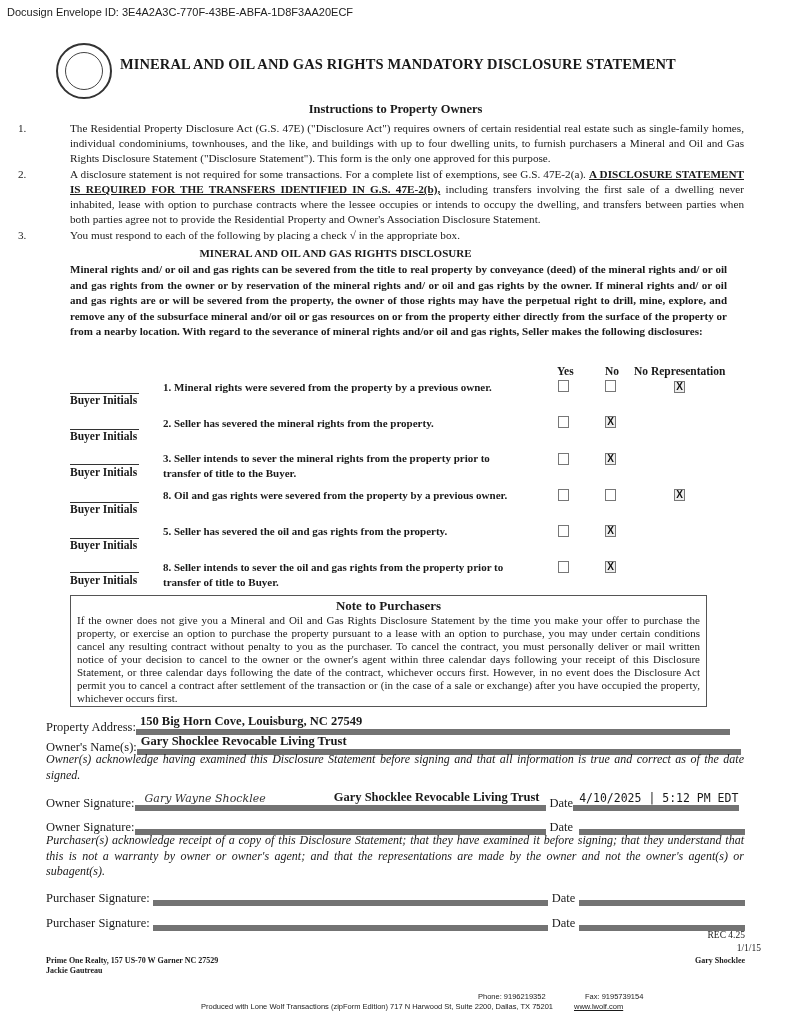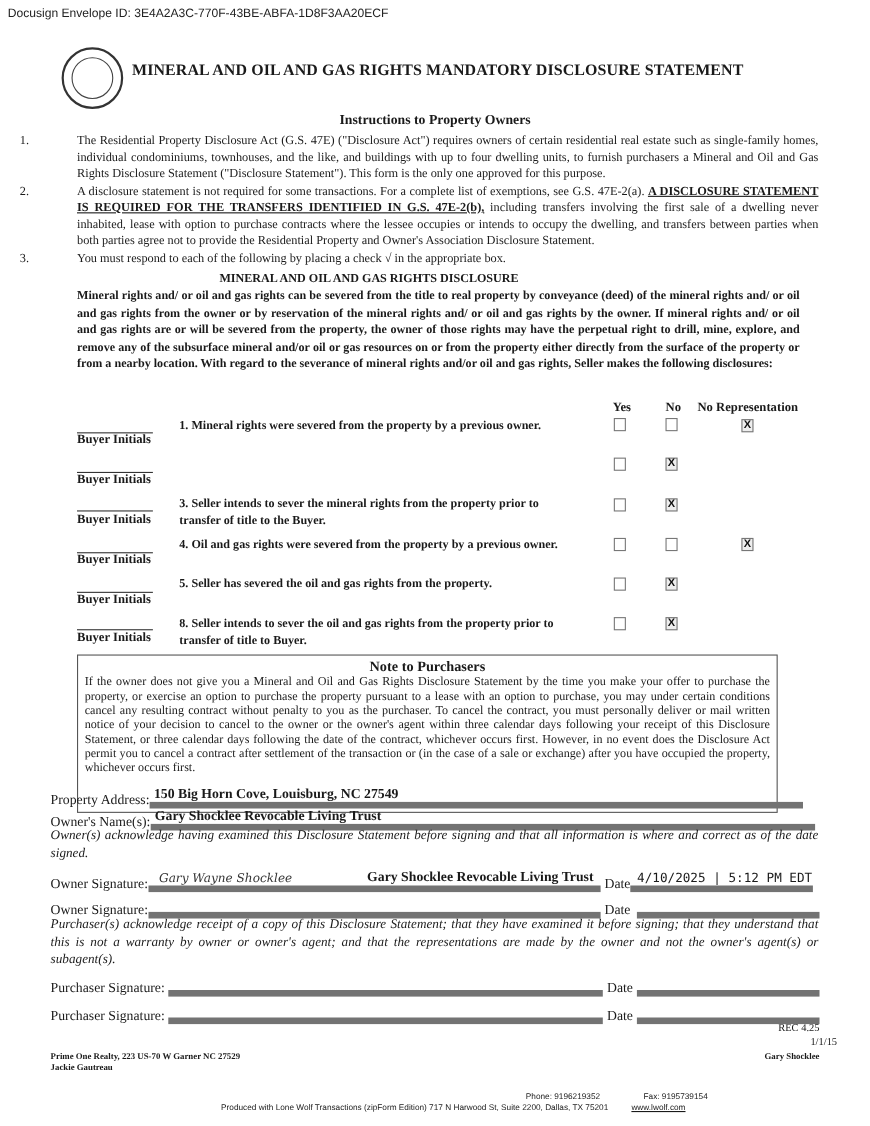--- a/index.html
+++ b/index.html
@@ -20,21 +20,21 @@
   .u { text-decoration: underline; font-weight: bold; }
   .sec-head { left: 0; width: 671px; top: 247px; text-align: center; font-weight: bold; font-size: 11px; }
   .para { left: 70px; top: 262px; width: 657px; font-weight: bold; font-size: 11px; line-height: 15.5px; text-align: justify; }
   .col-head { font-weight: bold; font-size: 11.5px; top: 365px; }
   .row { left: 0; width: 791px; height: 36px; }
   .initials-line { position: absolute; left: 70px; width: 69px; border-top: 1px solid #333; }
   .initials-lbl { position: absolute; left: 70px; font-weight: bold; font-size: 11.5px; }
   .qtext { position: absolute; left: 163px; width: 360px; font-weight: bold; font-size: 11px; line-height: 15px; }
   .cb { position: absolute; width: 11px; height: 12px; border: 1px solid #777; box-sizing: border-box; font-family: "Liberation Sans", sans-serif; font-weight: bold; font-size: 10px; line-height: 10px; text-align: center; color: #111; background: #fff; }
   .cb.checked { background: #eee; }
-  .note { left: 70px; top: 595px; width: 637px; height: 144px; border: 1px solid #555; box-sizing: border-box; padding: 2px 6px; }
+  .note { left: 70px; top: 595px; width: 637px; height: 112px; border: 1px solid #555; box-sizing: border-box; padding: 2px 6px; }
   .note-title { text-align: center; font-weight: bold; font-size: 13px; line-height: 16px; }
   .note-body { font-size: 11px; line-height: 13px; text-align: justify; }
   .field-row { left: 46px; font-size: 12.5px; display: flex; align-items: flex-end; }
   .uline { border-bottom: 6px solid #737373; display: inline-block; }
   .val-bold { font-weight: bold; font-size: 12.5px; padding-left: 4px; }
   .ital { left: 46px; width: 698px; font-style: italic; font-size: 12px; line-height: 15.5px; text-align: justify; }
   .sig-script { font-family: "DejaVu Serif", serif; font-style: italic; font-size: 11px; color: #333; padding-left: 10px; }
   .mono { font-family: "DejaVu Sans Mono", monospace; font-size: 11.5px; padding-left: 6px; }
   .footer { font-size: 8px; }
   .footer-sans { font-family: "Liberation Sans", sans-serif; font-size: 7.5px; margin-top: 36px; }
@@ -80,36 +80,37 @@
   <div class="initials-lbl" style="top:16px;">Buyer Initials</div>
   <div class="qtext" style="top:2px;">1. Mineral rights were severed from the property by a previous owner.</div>
   <div class="cb" style="left:558px; top:2px;"></div>
   <div class="cb" style="left:605px; top:2px;"></div>
   <div class="cb checked" style="left:674px; top:3px;">X</div>
 </div>
 
 <div class="abs row" style="top:414px;">
   <div class="initials-line" style="top:15px;"></div>
   <div class="initials-lbl" style="top:16px;">Buyer Initials</div>
+  <div class="qtext" style="top:2px;">2. Seller has severed the mineral rights from the property.</div>
   <div class="cb" style="left:558px; top:2px;"></div>
   <div class="cb checked" style="left:605px; top:2px;">X</div>
 </div>
 
 <div class="abs row" style="top:451px;">
   <div class="initials-line" style="top:13px;"></div>
   <div class="initials-lbl" style="top:15px;">Buyer Initials</div>
   <div class="qtext" style="top:0px;">3. Seller intends to sever the mineral rights from the property prior to transfer of title to the Buyer.</div>
   <div class="cb" style="left:558px; top:2px;"></div>
   <div class="cb checked" style="left:605px; top:2px;">X</div>
 </div>
 
 <div class="abs row" style="top:487px;">
   <div class="initials-line" style="top:15px;"></div>
   <div class="initials-lbl" style="top:16px;">Buyer Initials</div>
-  <div class="qtext" style="top:1px; width:380px;">4. Oil and gas rights were severed from the property by a previous owner.</div>
+  <div class="qtext" style="top:1px; width:380px;">8. Oil and gas rights were severed from the property by a previous owner.</div>
   <div class="cb" style="left:558px; top:2px;"></div>
   <div class="cb" style="left:605px; top:2px;"></div>
   <div class="cb checked" style="left:674px; top:2px;">X</div>
 </div>
 
 <div class="abs row" style="top:523px;">
   <div class="initials-line" style="top:15px;"></div>
   <div class="initials-lbl" style="top:16px;">Buyer Initials</div>
   <div class="qtext" style="top:1px;">5. Seller has severed the oil and gas rights from the property.</div>
   <div class="cb" style="left:558px; top:2px;"></div>
@@ -131,21 +132,21 @@
 
 <div class="abs field-row" style="top:714px;">
   <span>Property Address:</span>
   <span class="uline val-bold" style="width:590px;">150 Big Horn Cove, Louisburg, NC  27549</span>
 </div>
 <div class="abs field-row" style="top:734px;">
   <span>Owner's Name(s):</span>
   <span class="uline val-bold" style="width:600px;">Gary Shocklee  Revocable Living Trust</span>
 </div>
 
-<div class="abs ital" style="top:752px;">Owner(s) acknowledge having examined this Disclosure Statement before signing and that all information is where and  correct as of the date signed.</div>
+<div class="abs ital" style="top:752px;">Owner(s) acknowledge having examined this Disclosure Statement before signing and that all information is true and  correct as of the date signed.</div>
 
 <div class="abs field-row" style="top:790px;">
   <span>Owner Signature:</span>
   <span class="uline" style="width:411px; display:inline-flex; justify-content:space-between; align-items:flex-end;">
     <span class="sig-script">Gary Wayne Shocklee</span>
     <span style="font-weight:bold; padding-right:6px;">Gary Shocklee  Revocable Living Trust</span>
   </span>
   <span style="padding-left:4px;">Date</span>
   <span class="uline mono" style="width:160px;">4/10/2025 | 5:12 PM EDT</span>
 </div>
@@ -166,19 +167,19 @@
 </div>
 <div class="abs field-row" style="top:911px;">
   <span>Purchaser Signature:</span>
   <span class="uline" style="width:395px; height:14px; margin-left:3px;"></span>
   <span style="padding-left:4px;">Date</span>
   <span class="uline" style="width:166px; height:14px; margin-left:4px;"></span>
 </div>
 
 <div class="abs footer" style="right:46px; top:930px; font-size:9.5px;">REC 4.25</div>
 <div class="abs footer" style="right:30px; top:943px; font-size:9.5px;">1/1/15</div>
-<div class="abs footer" style="left:46px; top:956px; font-weight:bold;">Prime One Realty, 223 US-70 W Garner NC 27529</div>
+<div class="abs footer" style="left:46px; top:956px; font-weight:bold;">Prime One Realty, 157 US-70 W Garner NC 27529</div>
 <div class="abs footer" style="left:46px; top:966px; font-weight:bold;">Jackie Gautreau</div>
 <div class="abs footer-sans" style="left:478px; top:956px;">Phone: 9196219352</div>
 <div class="abs footer-sans" style="left:585px; top:956px;">Fax: 9195739154</div>
 <div class="abs footer" style="right:46px; top:956px; font-weight:bold;">Gary Shocklee</div>
 <div class="abs footer-sans" style="left:201px; top:966px;">Produced with Lone Wolf Transactions (zipForm Edition) 717 N Harwood St, Suite 2200, Dallas, TX  75201</div>
 <a class="abs footer-sans" style="left:574px; top:966px; color:#1a1a1a; text-decoration:underline;">www.lwolf.com</a>
 
 </body></html>

